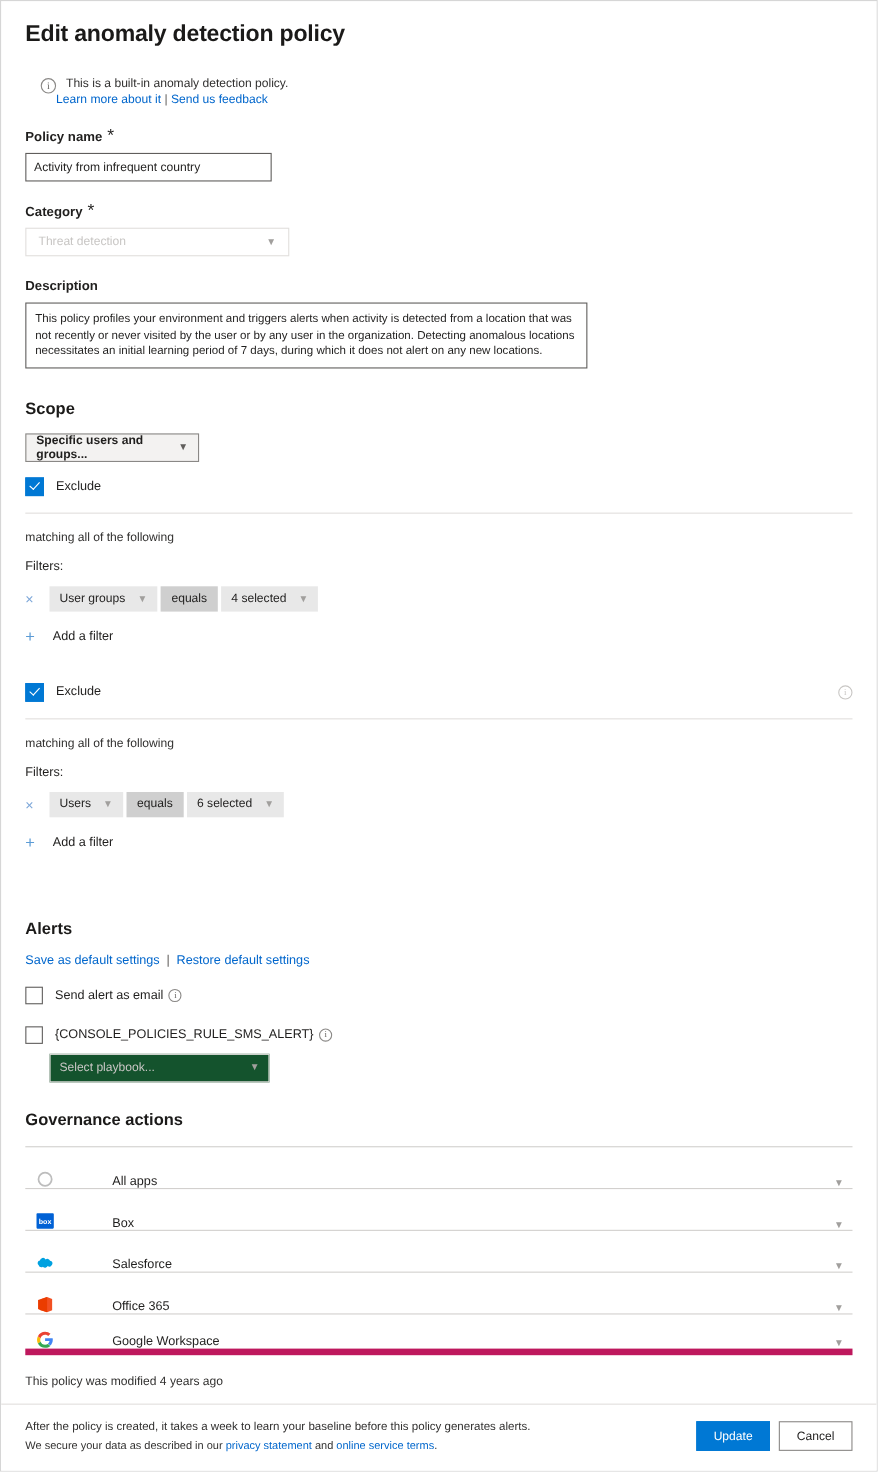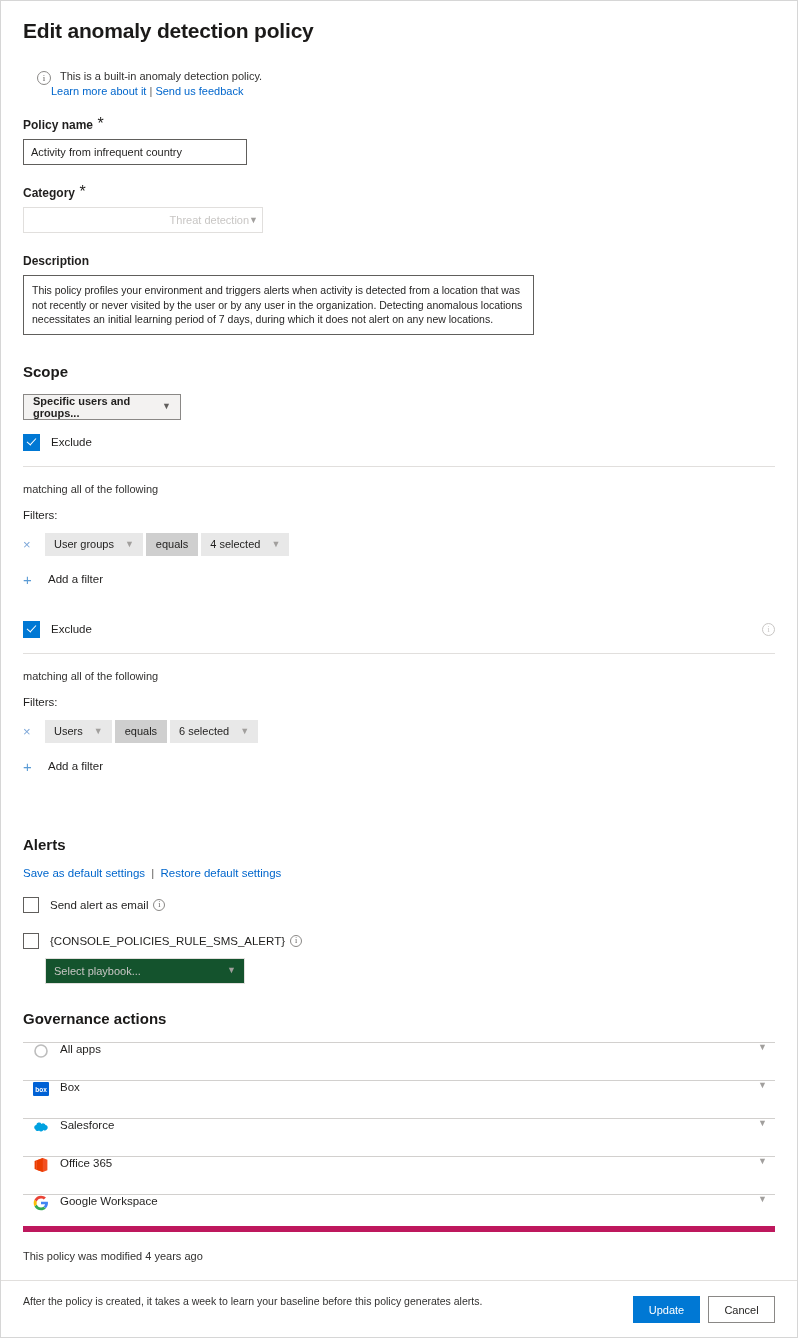--- a/index.html
+++ b/index.html
@@ -51,22 +51,22 @@
     width: 224px; height: 26px;
     border: 1px solid #605e5c;
     font-family: inherit; font-size: 11px;
     padding: 0 7px; color:#201f1e; background:#fff;
     margin-top: 6px; display:block;
   }
   .select-disabled {
     width: 240px; height: 26px;
     border: 1px solid #e1dfdd; background:#fff;
     margin-top: 6px;
-    display:flex; align-items:center; justify-content:flex-end;
-    padding: 0 4px; font-size: 11px; color:#c8c6c4;
+    display:flex; align-items:center; justify-content:space-between;
+    padding: 0 11px; font-size: 11px; color:#c8c6c4;
   }
   .descbox {
     width: 511px;
     border: 1px solid #605e5c;
     margin-top: 6px;
     padding: 7px 8px;
     font-size: 10.5px; line-height: 14.5px;
     color:#201f1e;
   }
   .chev { color:#a19f9d; font-size: 9px; line-height:1; }
@@ -143,23 +143,24 @@
   .playbook {
     width: 200px; height:26px; margin: 9px 0 0 22px;
     border:1px solid #e1dfdd; background:#14532d;
     display:flex; align-items:center; justify-content:space-between;
     padding: 0 8px; font-size: 11px; color:#c8c6c4;
   }
 
   
   .gov-list { margin-top: 15px; }
   .gov-row {
-    height: 38px; display:flex; align-items:flex-start;
+    height: 38px; display:flex; align-items:flex-end;
     border-top: 1px solid #d2d0ce;
     padding: 0 8px 0 10px;
+    gap: 42px;
   }
   .gov-row.last { border-bottom: 6px solid #be185d; }
   .gov-name { font-size: 11.5px; color:#201f1e; margin-left: 11px; flex: 1; }
   .appicon { width:16px; height:16px; flex:0 0 16px; display:block; }
 
   .modified { font-size: 11px; color:#323130; margin-top: 18px; }
 
   
   .footer {
     position:absolute; left:0; right:0; bottom:0;
@@ -370,20 +371,21 @@
 
     </div>
 
     <div class="modified">This policy was modified 4 years ago</div>
 
   </div>
 
   <div class="footer">
     <div class="ftext">
       <div>After the policy is created, it takes a week to learn your baseline before this policy generates alerts.</div>
+      <div class="l2"><span>We secure your data as described in our </span><a href="#">privacy statement</a><span> and </span><a href="#">online service terms</a><span>.</span></div>
     </div>
     <div class="btns">
       <button class="btn primary">Update</button>
       <button class="btn secondary">Cancel</button>
     </div>
   </div>
 
 </div>
 
 </body></html>

